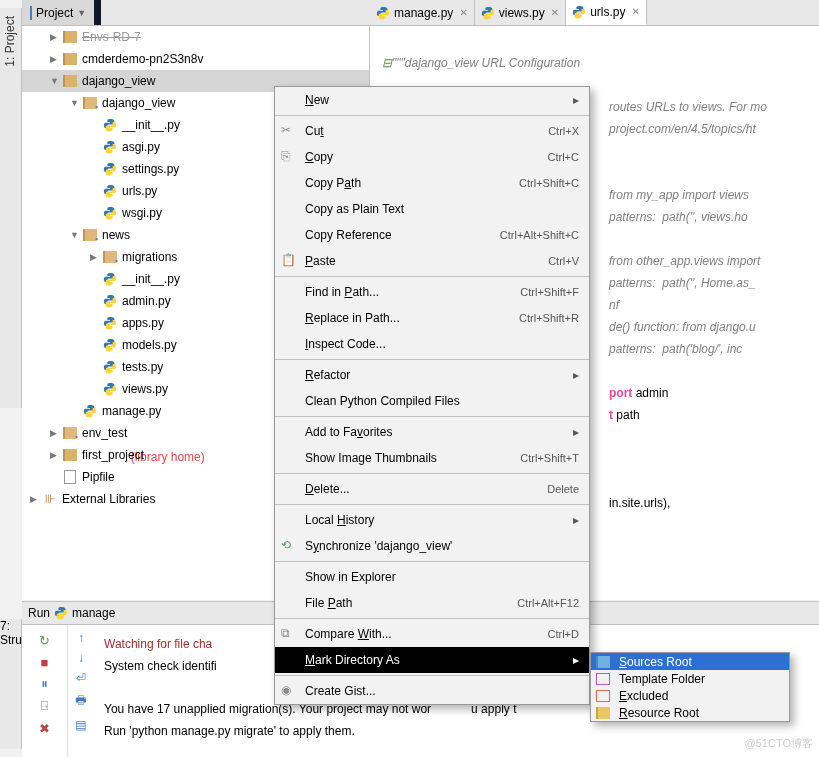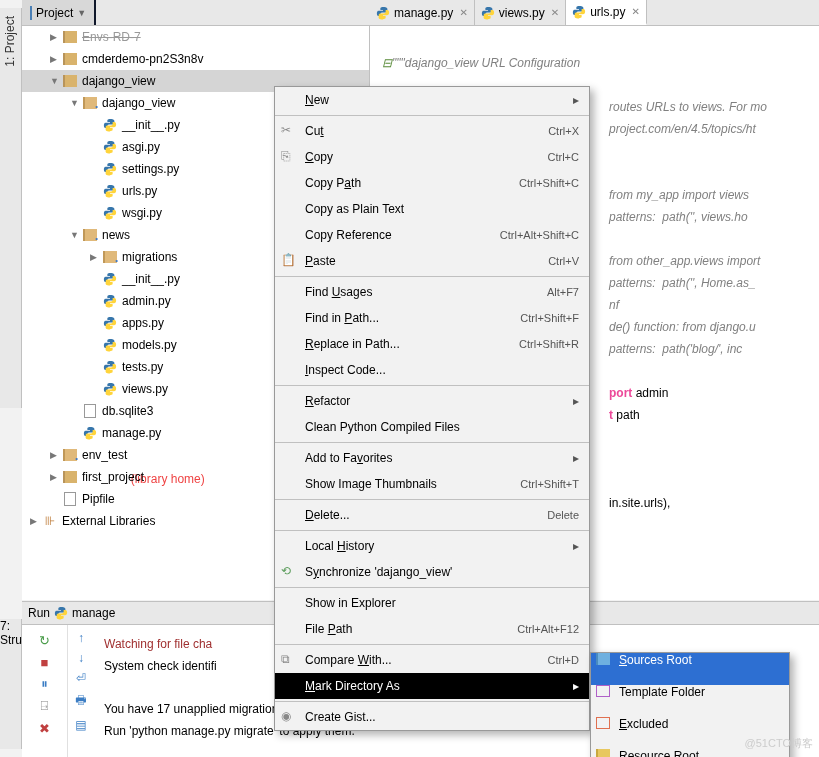--- a/index.html
+++ b/index.html
@@ -3,21 +3,21 @@
 <meta charset="utf-8">
 <style>
 * { box-sizing: border-box; margin: 0; padding: 0; font-family: "Segoe UI", Arial, sans-serif; font-size: 12px; }
 body { background: #f2f2f2; width: 819px; height: 757px; overflow: hidden; position: relative; }
 
 .left-tab { position: absolute; left: 0; top: 8px; width: 22px; height: 400px; background: #e8e8e8; border-right: 1px solid #c0c0c0; }
 .left-tab .tab-lab { writing-mode: vertical-rl; transform: rotate(180deg); padding: 8px 3px; font-size: 11px; color: #333; display: flex; align-items: center; gap: 4px; }
 .left-tab-2 { position: absolute; left: 0; bottom: 8px; width: 22px; height: 130px; background: #e8e8e8; border-right: 1px solid #c0c0c0; }
 
 .panel-hdr { position: absolute; left: 22px; top: 0; right: 0; height: 26px; background: #e8e8e8; border-bottom: 1px solid #c0c0c0; display: flex; align-items: center; }
-.panel-hdr .proj { display: flex; align-items: center; gap: 4px; padding: 0 8px; background: #d8d8d8; height: 100%; border-right: 2px solid #0f172a; }
+.panel-hdr .proj { display: flex; align-items: center; gap: 4px; padding: 0 8px; background: #d8d8d8; height: 100%; border-right: 7px solid #0f172a; }
 .panel-hdr .toolbar { margin-left: auto; display: flex; gap: 8px; padding-right: 6px; color: #666; }
 
 .tabs { position: absolute; left: 370px; top: 0; right: 0; height: 26px; background: #e8e8e8; border-bottom: 1px solid #c0c0c0; display: flex; }
 .tab { display: flex; align-items: center; gap: 4px; padding: 0 6px; border-right: 1px solid #c0c0c0; background: #e8e8e8; }
 .tab.active { background: #fff; border-bottom: 2px solid #fff; }
 .tab .close { color: #888; font-size: 10px; margin-left: 2px; }
 .py-icon { width: 14px; height: 14px; display: inline-block; }
 .py-icon svg { width: 100%; height: 100%; }
 
 .tree { position: absolute; left: 22px; top: 26px; width: 348px; bottom: 157px; background: #fff; overflow: hidden; border-right: 1px solid #c0c0c0; }
@@ -47,21 +47,21 @@
 .ctx-row { display: flex; align-items: center; height: 26px; padding: 0 10px 0 30px; position: relative; gap: 20px; }
 .ctx-row.hi { background: #000000; color: #fff; }
 .ctx-row .sh { margin-left: auto; color: #555; font-size: 11px; }
 .ctx-row .ar { margin-left: auto; color: #555; }
 .ctx-row.hi .ar { color:#fff; }
 .ctx-row .ico { position: absolute; left: 6px; width: 16px; height: 16px; }
 .ctx-sep { height: 1px; background: #c0c0c0; margin: 2px 0; }
 .ctx u { text-decoration: underline; }
 
 .sub { position: absolute; left: 590px; top: 652px; width: 200px; background: #f2f2f2; border: 1px solid #999; box-shadow: 4px 4px 8px rgba(0,0,0,.3); }
-.sub-row { display: flex; height: 32px; padding: 0 8px 0 28px; position: relative; }
+.sub-row { display: flex; align-items: center; height: 17px; padding: 0 8px 0 28px; position: relative; }
 .sub-row.hi { background: #2d6fd2; color: #fff; }
 .sub-row .ico { position: absolute; left: 5px; width: 14px; height: 12px; }
 .f-src { background:#6eb0e0; border-left:2px solid #4a8cc0; }
 .f-tpl { border:1.5px solid #b060c8; background:transparent; }
 .f-exc { border:1.5px solid #e07050; background:transparent; }
 .f-res { background:#e8c860; border-left:2px solid #c8a840; }
 
 .watermark { position:absolute; right:6px; bottom:6px; color:#ccc; font-size:11px; }
 </style>
 </head>
@@ -283,28 +283,20 @@
             <path fill="#3776ab" d="M8 1c-3 0-3 1.5-3 1.5v2h3v1H3s-2 0-2 3 2 3 2 3h2v-2s0-2 2-2h4s2 0 2-2V3s0-2-5-2z"></path>
             <path fill="#ffd43b" d="M8 15c3 0 3-1.5 3-1.5v-2H8v-1h5s2 0 2-3-2-3-2-3h-2v2s0 2-2 2H5s-2 0-2 2v3s0 2 5 2z"></path>
           </svg></span>
       </span>
     <span>views.py</span>
 
   </div>
     <div class="tree-row " style="padding-left:48px">
     <span class="arrow"></span>
     <span class="ico">
-        <span style="width:12px;height:14px;border:1px solid #999;background:#fff;display:inline-block"></span>
-      </span>
-    <span>db.sqlite3</span>
-
-  </div>
-    <div class="tree-row " style="padding-left:48px">
-    <span class="arrow"></span>
-    <span class="ico">
         <span class="py-icon"><svg viewBox="0 0 16 16">
             <path fill="#3776ab" d="M8 1c-3 0-3 1.5-3 1.5v2h3v1H3s-2 0-2 3 2 3 2 3h2v-2s0-2 2-2h4s2 0 2-2V3s0-2-5-2z"></path>
             <path fill="#ffd43b" d="M8 15c3 0 3-1.5 3-1.5v-2H8v-1h5s2 0 2-3-2-3-2-3h-2v2s0 2-2 2H5s-2 0-2 2v3s0 2 5 2z"></path>
           </svg></span>
       </span>
     <span>manage.py</span>
 
   </div>
     <div class="tree-row " style="padding-left:28px">
     <span class="arrow">▶</span>
@@ -434,26 +426,20 @@
   </div>
     <div class="ctx-row ">
     <span class="ico"><span style="color:#888">📋</span></span>
     <span><u>P</u>aste</span>
     <span class="sh">Ctrl+V</span>
 
   </div>
     <div class="ctx-sep"></div>
     <div class="ctx-row ">
 
-    <span>Find <u>U</u>sages</span>
-    <span class="sh">Alt+F7</span>
-
-  </div>
-    <div class="ctx-row ">
-
     <span>Find in <u>P</u>ath...</span>
     <span class="sh">Ctrl+Shift+F</span>
 
   </div>
     <div class="ctx-row ">
 
     <span><u>R</u>eplace in Path...</span>
     <span class="sh">Ctrl+Shift+R</span>
 
   </div>

